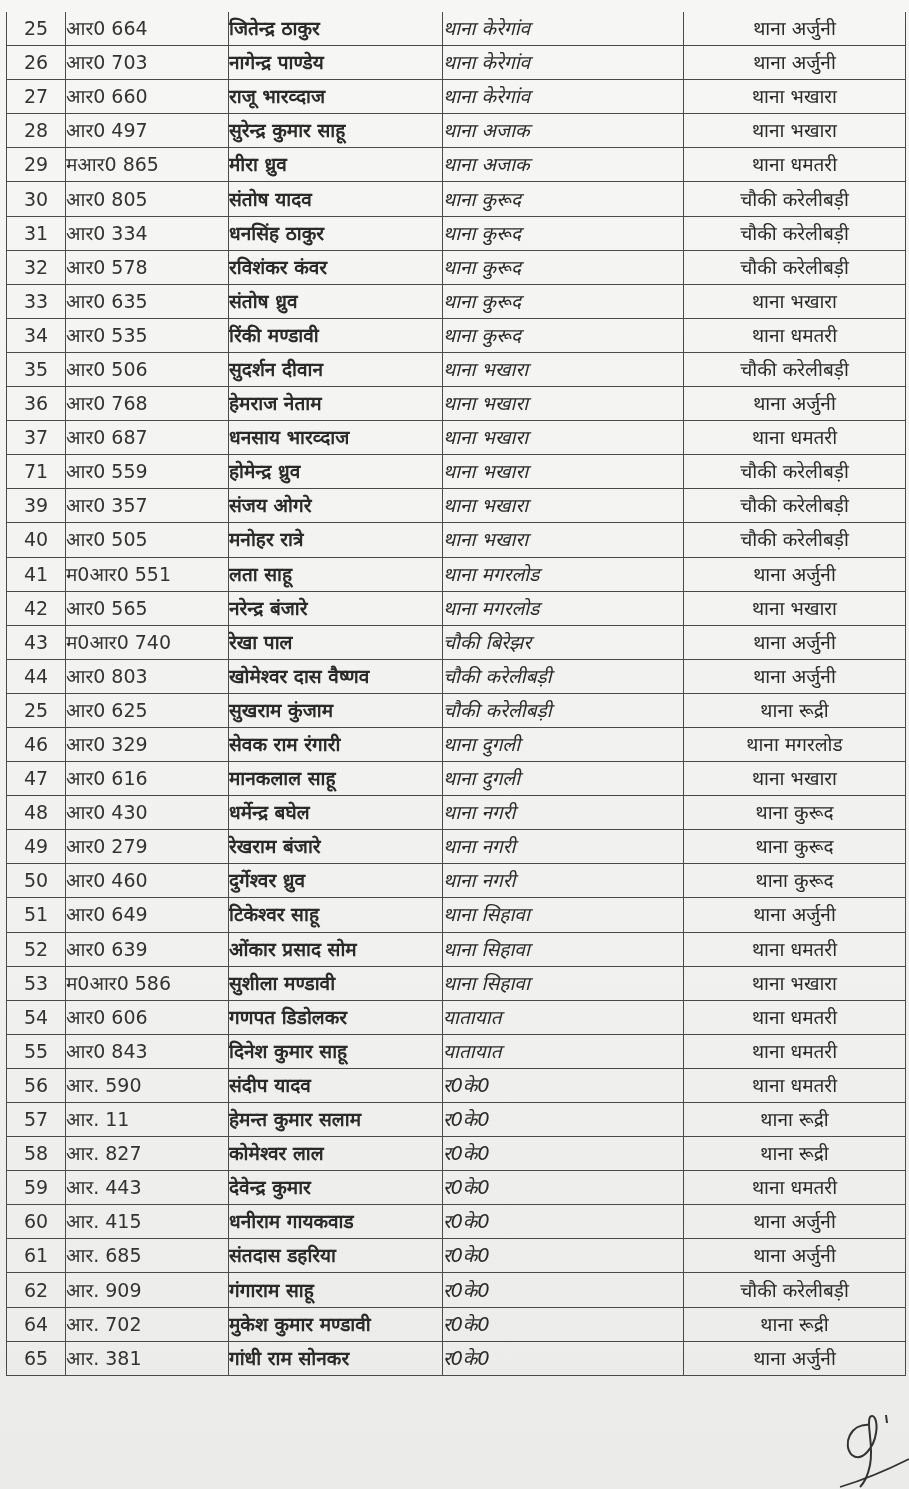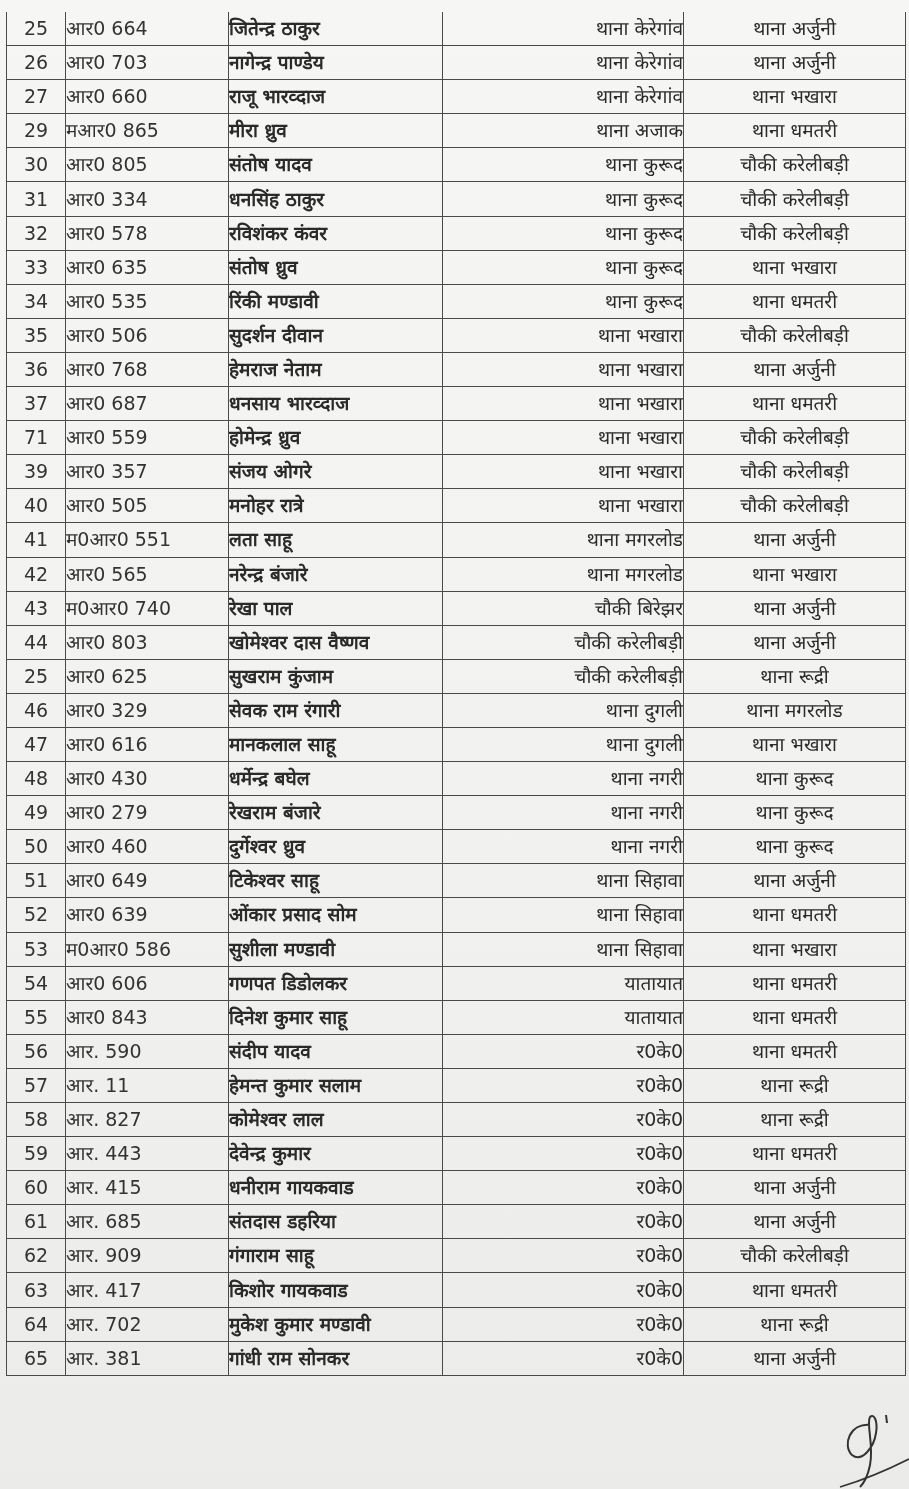--- a/index.html
+++ b/index.html
@@ -26,21 +26,21 @@
     padding: 0;
     font-size: 19px;
     line-height: 1;
     vertical-align: middle;
     white-space: nowrap;
     overflow: hidden;
   }
   td.c-sno { width: 58px; text-align: center; font-size: 17px; color: #333; }
   td.c-no { width: 162px; font-size: 18px; color: #333; }
   td.c-name { width: 213px; text-align: left; padding-left: 10px; font-size: 19px; font-weight: bold; }
-  td.c-from { width: 240px; text-align: right; font-size: 19px; }
+  td.c-from { width: 240px; text-align: left; font-size: 19px; font-style: italic; }
   td.c-to { text-align: center; font-size: 19px; }
   table.roster tr:first-child td { border-top: none; }
   .signature {
     position: absolute; left: 830px; top: 1395px; width: 79px; height: 94px;
   }
 </style>
 </head>
 <body>
 
 <div class="page">
@@ -61,20 +61,27 @@
     <td class="c-to">थाना अर्जुनी</td>
   </tr>
         <tr>
     <td class="c-sno">27</td>
     <td class="c-no">आर0 660</td>
     <td class="c-name">राजू भारव्दाज</td>
     <td class="c-from">थाना केरेगांव</td>
     <td class="c-to">थाना भखारा</td>
   </tr>
         <tr>
+    <td class="c-sno">28</td>
+    <td class="c-no">आर0 497</td>
+    <td class="c-name">सुरेन्द्र कुमार साहू</td>
+    <td class="c-from">थाना अजाक</td>
+    <td class="c-to">थाना भखारा</td>
+  </tr>
+        <tr>
     <td class="c-sno">29</td>
     <td class="c-no">मआर0 865</td>
     <td class="c-name">मीरा ध्रुव</td>
     <td class="c-from">थाना अजाक</td>
     <td class="c-to">थाना धमतरी</td>
   </tr>
         <tr>
     <td class="c-sno">30</td>
     <td class="c-no">आर0 805</td>
     <td class="c-name">संतोष यादव</td>
@@ -297,27 +304,20 @@
     <td class="c-name">संतदास डहरिया</td>
     <td class="c-from">र0के0</td>
     <td class="c-to">थाना अर्जुनी</td>
   </tr>
         <tr>
     <td class="c-sno">62</td>
     <td class="c-no">आर. 909</td>
     <td class="c-name">गंगाराम साहू</td>
     <td class="c-from">र0के0</td>
     <td class="c-to">चौकी करेलीबड़ी</td>
-  </tr>
-        <tr>
-    <td class="c-sno">63</td>
-    <td class="c-no">आर. 417</td>
-    <td class="c-name">किशोर गायकवाड</td>
-    <td class="c-from">र0के0</td>
-    <td class="c-to">थाना धमतरी</td>
   </tr>
         <tr>
     <td class="c-sno">64</td>
     <td class="c-no">आर. 702</td>
     <td class="c-name">मुकेश कुमार मण्डावी</td>
     <td class="c-from">र0के0</td>
     <td class="c-to">थाना रूद्री</td>
   </tr>
         <tr>
     <td class="c-sno">65</td>

